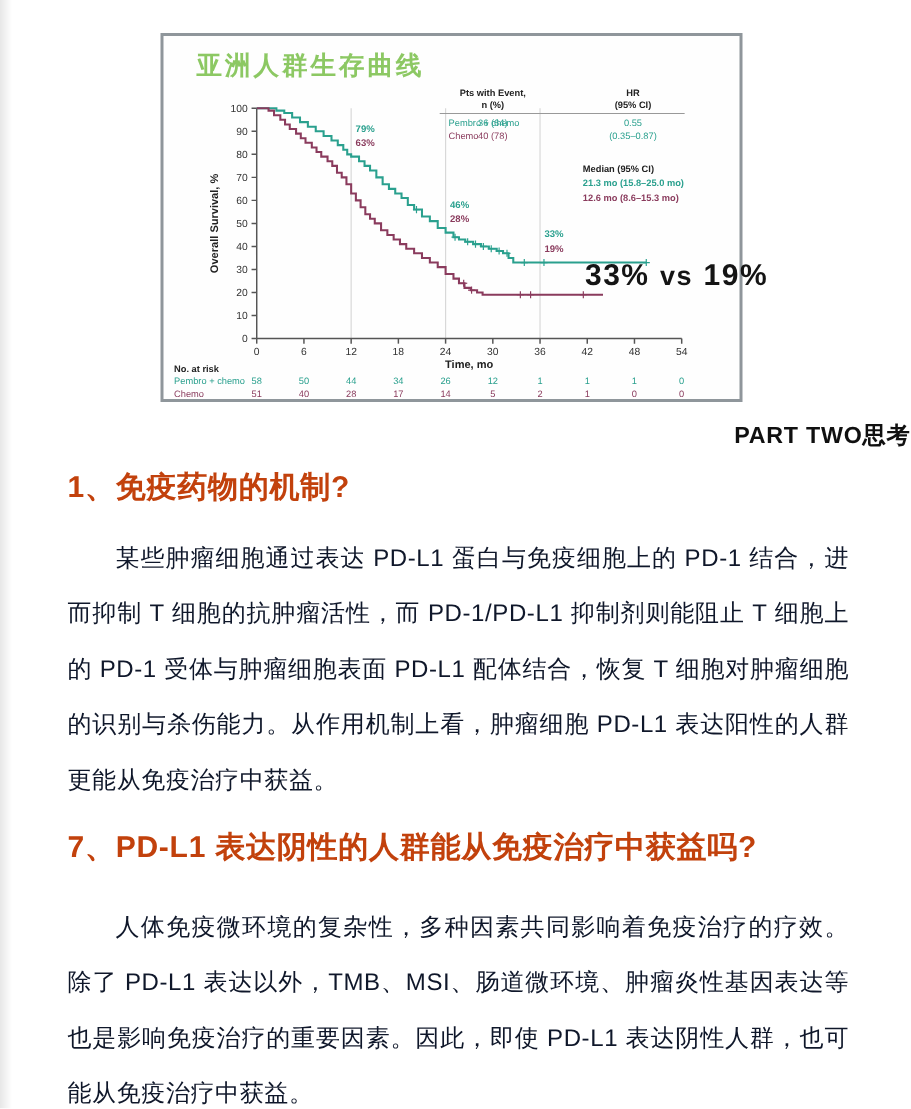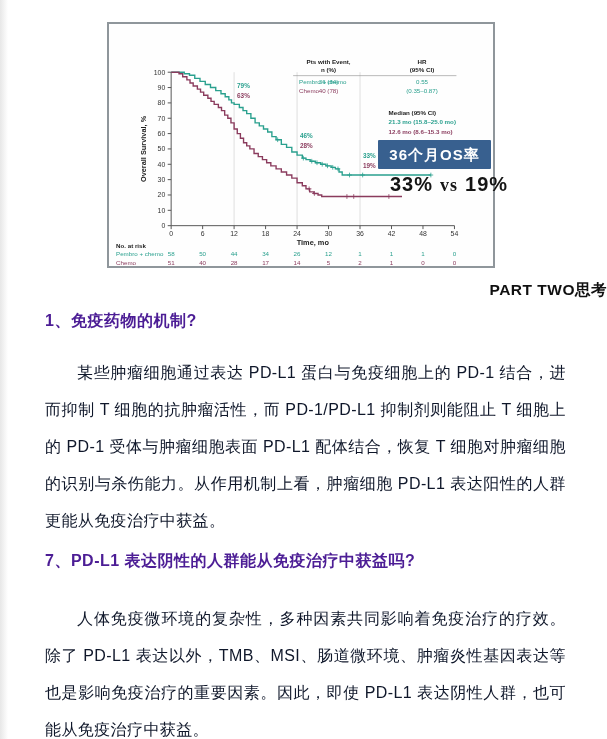--- a/index.html
+++ b/index.html
@@ -13,39 +13,40 @@
   .chart-frame{position:absolute;left:107px;top:22px;width:388px;height:246px;
     border:2px solid #8f969b;background:#fefefe;box-sizing:border-box;}
   .chart-title{position:absolute;left:22px;top:8px;font-size:17px;font-weight:bold;
     letter-spacing:2px;color:#8cc863;}
   .chart-svg{position:absolute;left:0;top:0;width:100%;height:100%;}
   .os-badge{position:absolute;left:269px;top:116px;width:113px;height:29px;
     background:#38608f;color:#ffffff;font-size:15px;font-weight:bold;
     text-align:center;line-height:29px;letter-spacing:1px;border-radius:1px;}
   .big-compare{position:absolute;left:281px;top:149px;font-size:20px;font-weight:bold;
     color:#141414;letter-spacing:1px;}
-  .big-compare .vs{font-size:18px;padding:0 7px;font-family:Liberation Serif, serif;}
+  .big-compare .vs{font-size:18px;padding:0 7px;}
   
   .part-title{position:absolute;left:0;top:280px;width:100%;text-align:right;
     font-size:15.5px;font-weight:bold;color:#101010;letter-spacing:0.5px;}
-  .q-heading{position:absolute;left:45px;width:521px;font-size:16px;font-weight:bold;
-    color:#4c1d95;letter-spacing:0.5px;}
+  .q-heading{position:absolute;left:45px;width:521px;font-size:20px;font-weight:bold;
+    color:#c2410c;letter-spacing:0.5px;}
   .h1-pos{top:311px;}
   .h2-pos{top:551px;}
   .body-para{position:absolute;left:45px;width:521px;font-size:16px;color:#0f172a;
     line-height:37px;text-align:justify;text-indent:2em;letter-spacing:0.4px;}
   .p1-pos{top:354px;}
   .p2-pos{top:600px;}
 </style>
 </head>
 <body>
 
 <div class="edge-strip"></div>
 
 <figure class="chart-frame" style="margin:0">
+  <div class="chart-title">亚洲人群生存曲线</div>
   <svg class="chart-svg" viewBox="0 0 388 246">
       <g>
         <line x1="126" y1="49" x2="126" y2="205" stroke="#d8d8d8" stroke-width="0.8"></line>
         <line x1="190" y1="49" x2="190" y2="205" stroke="#d8d8d8" stroke-width="0.8"></line>
         <line x1="254" y1="49" x2="254" y2="205" stroke="#d8d8d8" stroke-width="0.8"></line>
       </g>
       <g>
         <line x1="62" y1="49" x2="62" y2="205" stroke="#555555" stroke-width="1"></line>
         <line x1="62" y1="205" x2="350" y2="205" stroke="#555555" stroke-width="1"></line>
         <line x1="58.5" y1="205" x2="62" y2="205" stroke="#555555" stroke-width="1"></line>
@@ -176,21 +177,20 @@
         <text x="126" y="244.6" font-size="6.3" fill="#8a3b5d" text-anchor="middle" font-weight="normal" font-family="&quot;Liberation Sans&quot;,&quot;DejaVu Sans&quot;,sans-serif">28</text>
         <text x="158" y="244.6" font-size="6.3" fill="#8a3b5d" text-anchor="middle" font-weight="normal" font-family="&quot;Liberation Sans&quot;,&quot;DejaVu Sans&quot;,sans-serif">17</text>
         <text x="190" y="244.6" font-size="6.3" fill="#8a3b5d" text-anchor="middle" font-weight="normal" font-family="&quot;Liberation Sans&quot;,&quot;DejaVu Sans&quot;,sans-serif">14</text>
         <text x="222" y="244.6" font-size="6.3" fill="#8a3b5d" text-anchor="middle" font-weight="normal" font-family="&quot;Liberation Sans&quot;,&quot;DejaVu Sans&quot;,sans-serif">5</text>
         <text x="254" y="244.6" font-size="6.3" fill="#8a3b5d" text-anchor="middle" font-weight="normal" font-family="&quot;Liberation Sans&quot;,&quot;DejaVu Sans&quot;,sans-serif">2</text>
         <text x="286" y="244.6" font-size="6.3" fill="#8a3b5d" text-anchor="middle" font-weight="normal" font-family="&quot;Liberation Sans&quot;,&quot;DejaVu Sans&quot;,sans-serif">1</text>
         <text x="318" y="244.6" font-size="6.3" fill="#8a3b5d" text-anchor="middle" font-weight="normal" font-family="&quot;Liberation Sans&quot;,&quot;DejaVu Sans&quot;,sans-serif">0</text>
         <text x="350" y="244.6" font-size="6.3" fill="#8a3b5d" text-anchor="middle" font-weight="normal" font-family="&quot;Liberation Sans&quot;,&quot;DejaVu Sans&quot;,sans-serif">0</text>
       </g>
     </svg>
-  <div class="os-badge">36个月OS率</div>
   <div class="big-compare"><span>33%</span><span class="vs">vs</span><span>19%</span></div>
 </figure>
 
 <div class="part-title">PART TWO思考</div>
 
 <h2 class="q-heading h1-pos" style="margin:0">1、免疫药物的机制?</h2>
 <p class="body-para p1-pos" style="margin:0">某些肿瘤细胞通过表达 PD-L1 蛋白与免疫细胞上的 PD-1 结合，进而抑制 T 细胞的抗肿瘤活性，而 PD-1/PD-L1 抑制剂则能阻止 T 细胞上的 PD-1 受体与肿瘤细胞表面 PD-L1 配体结合，恢复 T 细胞对肿瘤细胞的识别与杀伤能力。从作用机制上看，肿瘤细胞 PD-L1 表达阳性的人群更能从免疫治疗中获益。</p>
 
 <h2 class="q-heading h2-pos" style="margin:0">7、PD-L1 表达阴性的人群能从免疫治疗中获益吗?</h2>
 <p class="body-para p2-pos" style="margin:0">人体免疫微环境的复杂性，多种因素共同影响着免疫治疗的疗效。除了 PD-L1 表达以外，TMB、MSI、肠道微环境、肿瘤炎性基因表达等也是影响免疫治疗的重要因素。因此，即使 PD-L1 表达阴性人群，也可能从免疫治疗中获益。</p>

